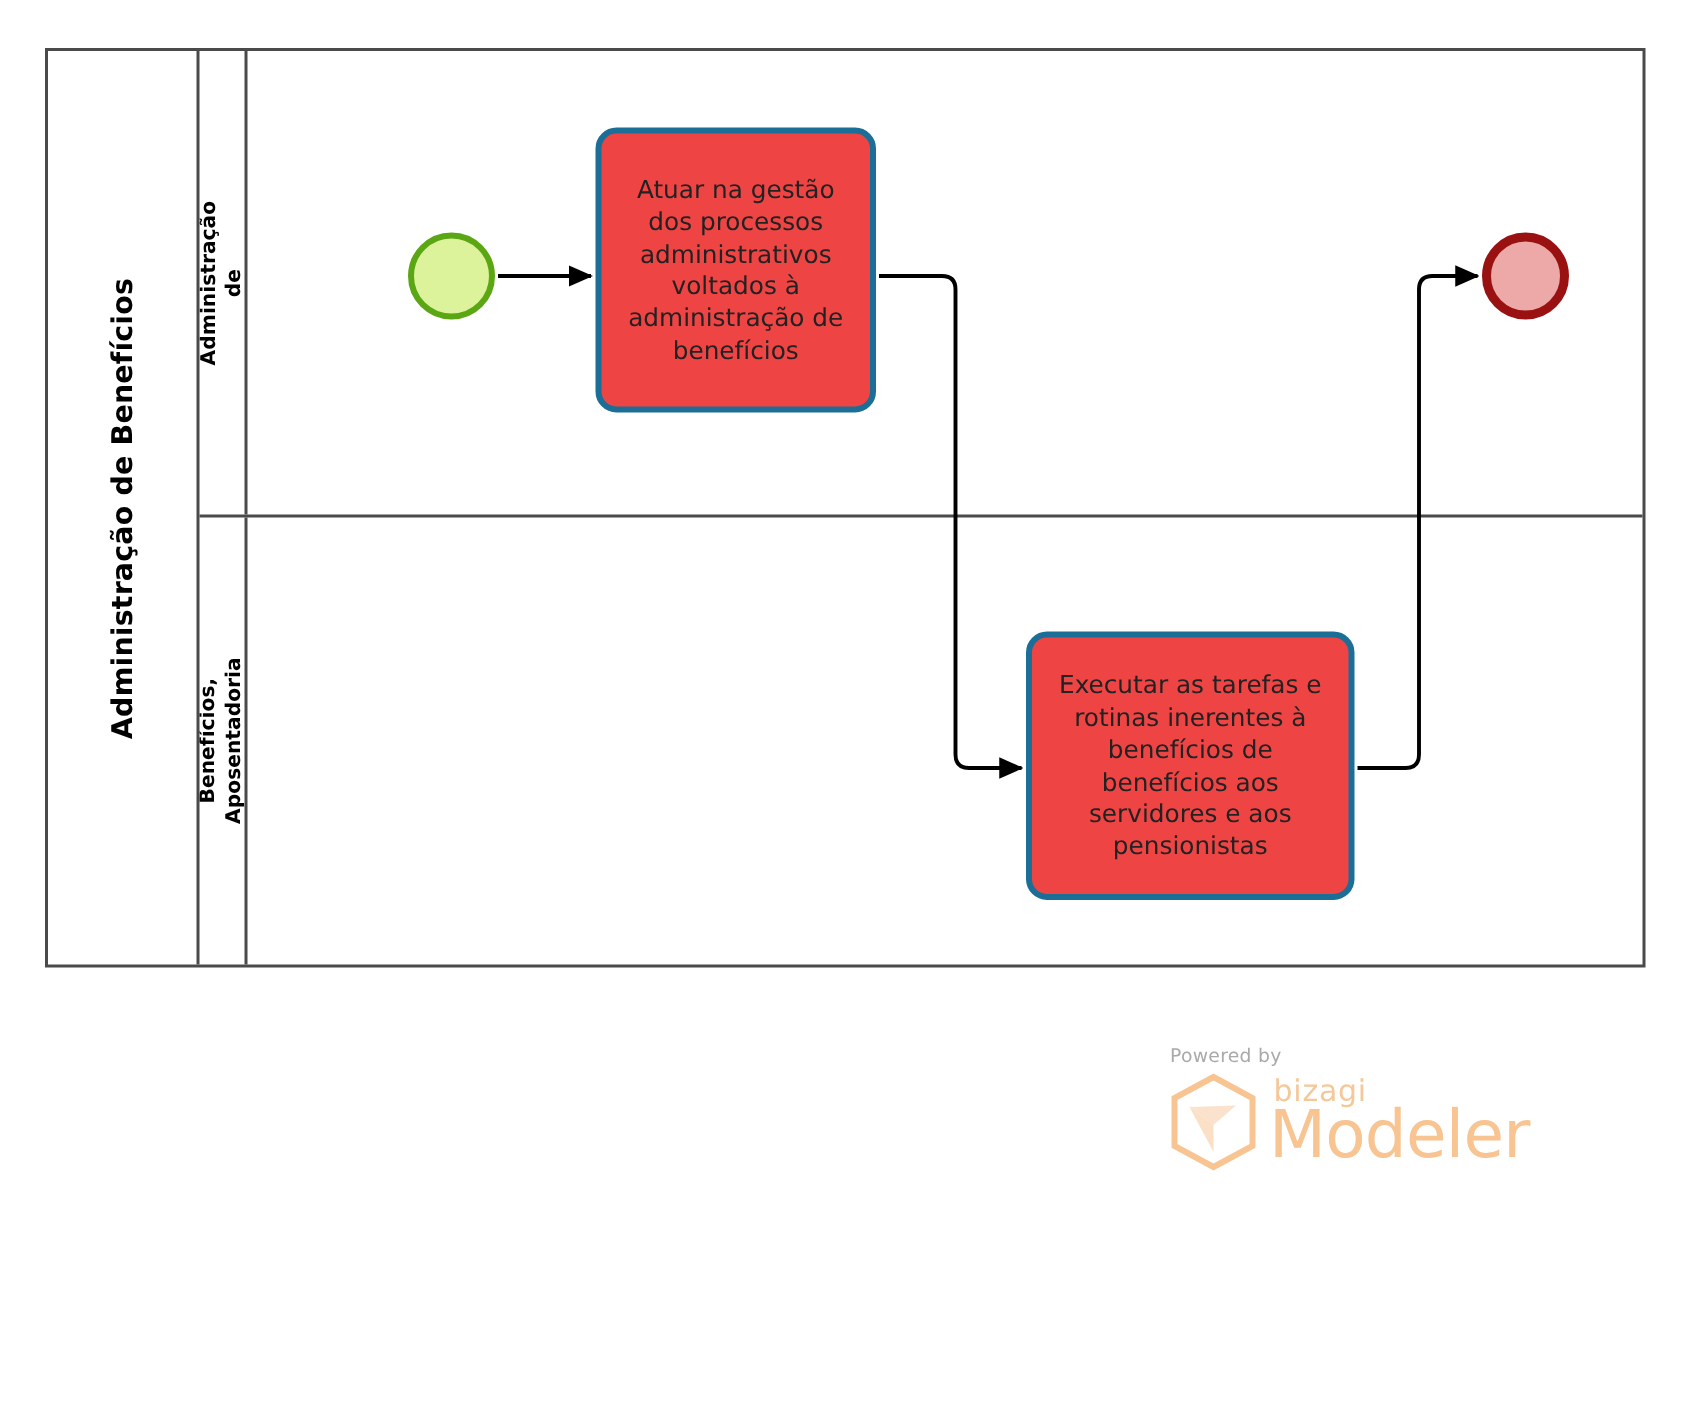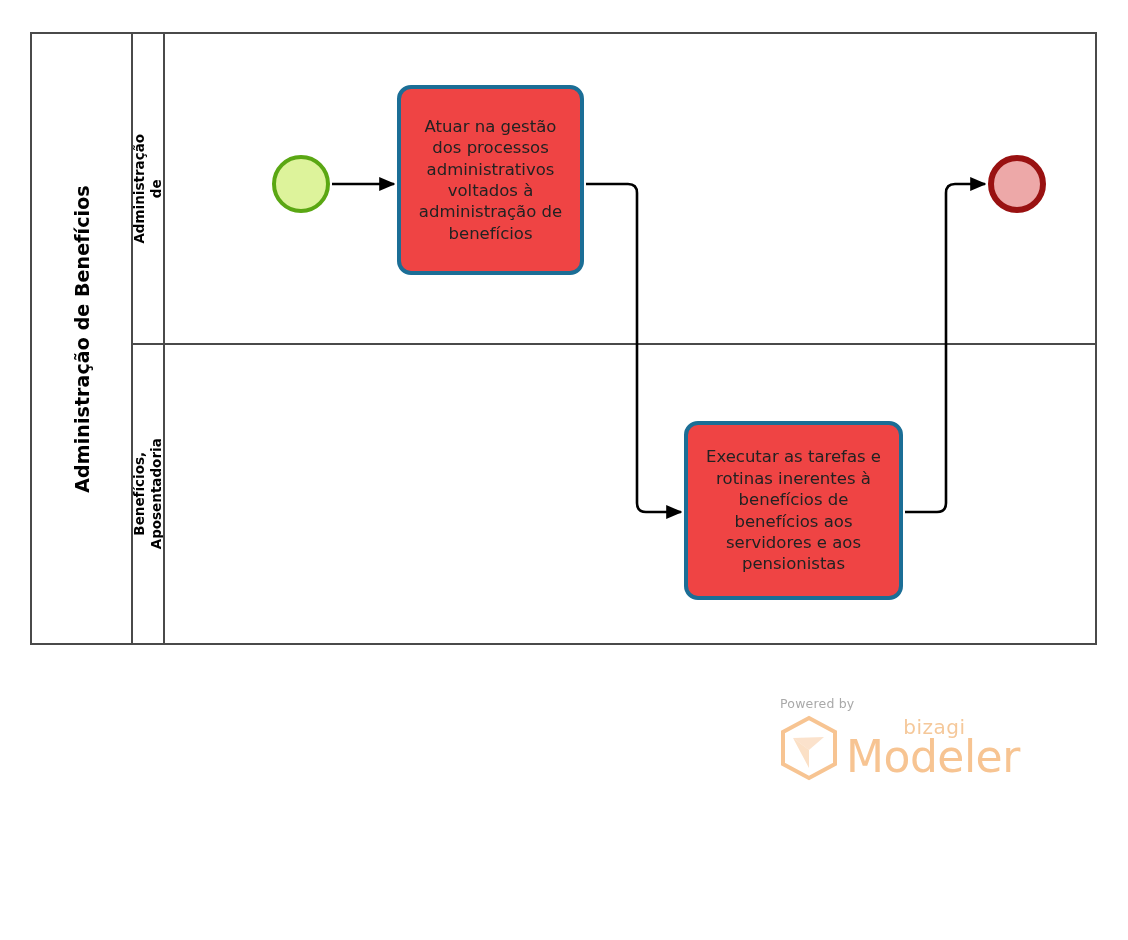--- a/index.html
+++ b/index.html
@@ -178,21 +178,20 @@
   .powered-by {
     font-size: 12.5px;
     color: #a9a9a9;
     font-family: "DejaVu Sans", sans-serif;
     margin: 0 0 4px 2px;
     letter-spacing: 0.2px;
   }
   .brand-row {
     display: flex;
     align-items: flex-end;
-    text-align: center;
   }
   .brand-mark {
     width: 62px;
     height: 66px;
     flex: 0 0 auto;
     margin-right: 6px;
   }
   .brand-words {
     display: flex;
     flex-direction: column;

